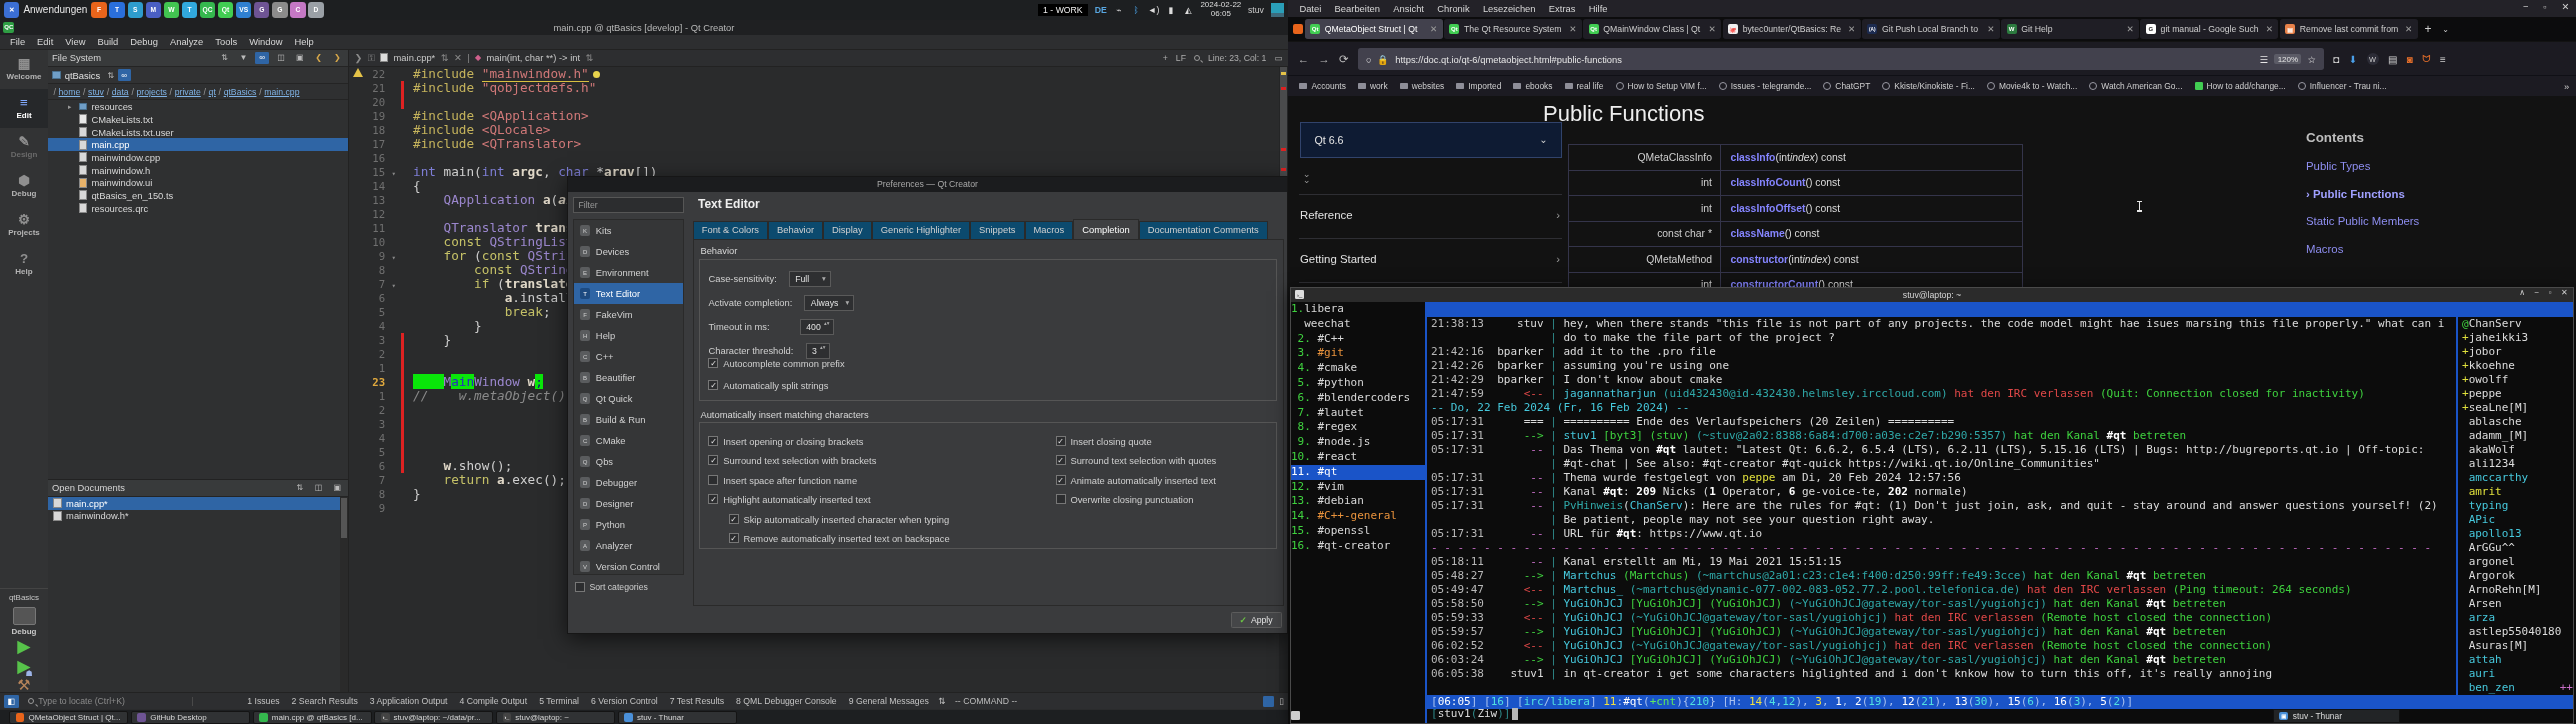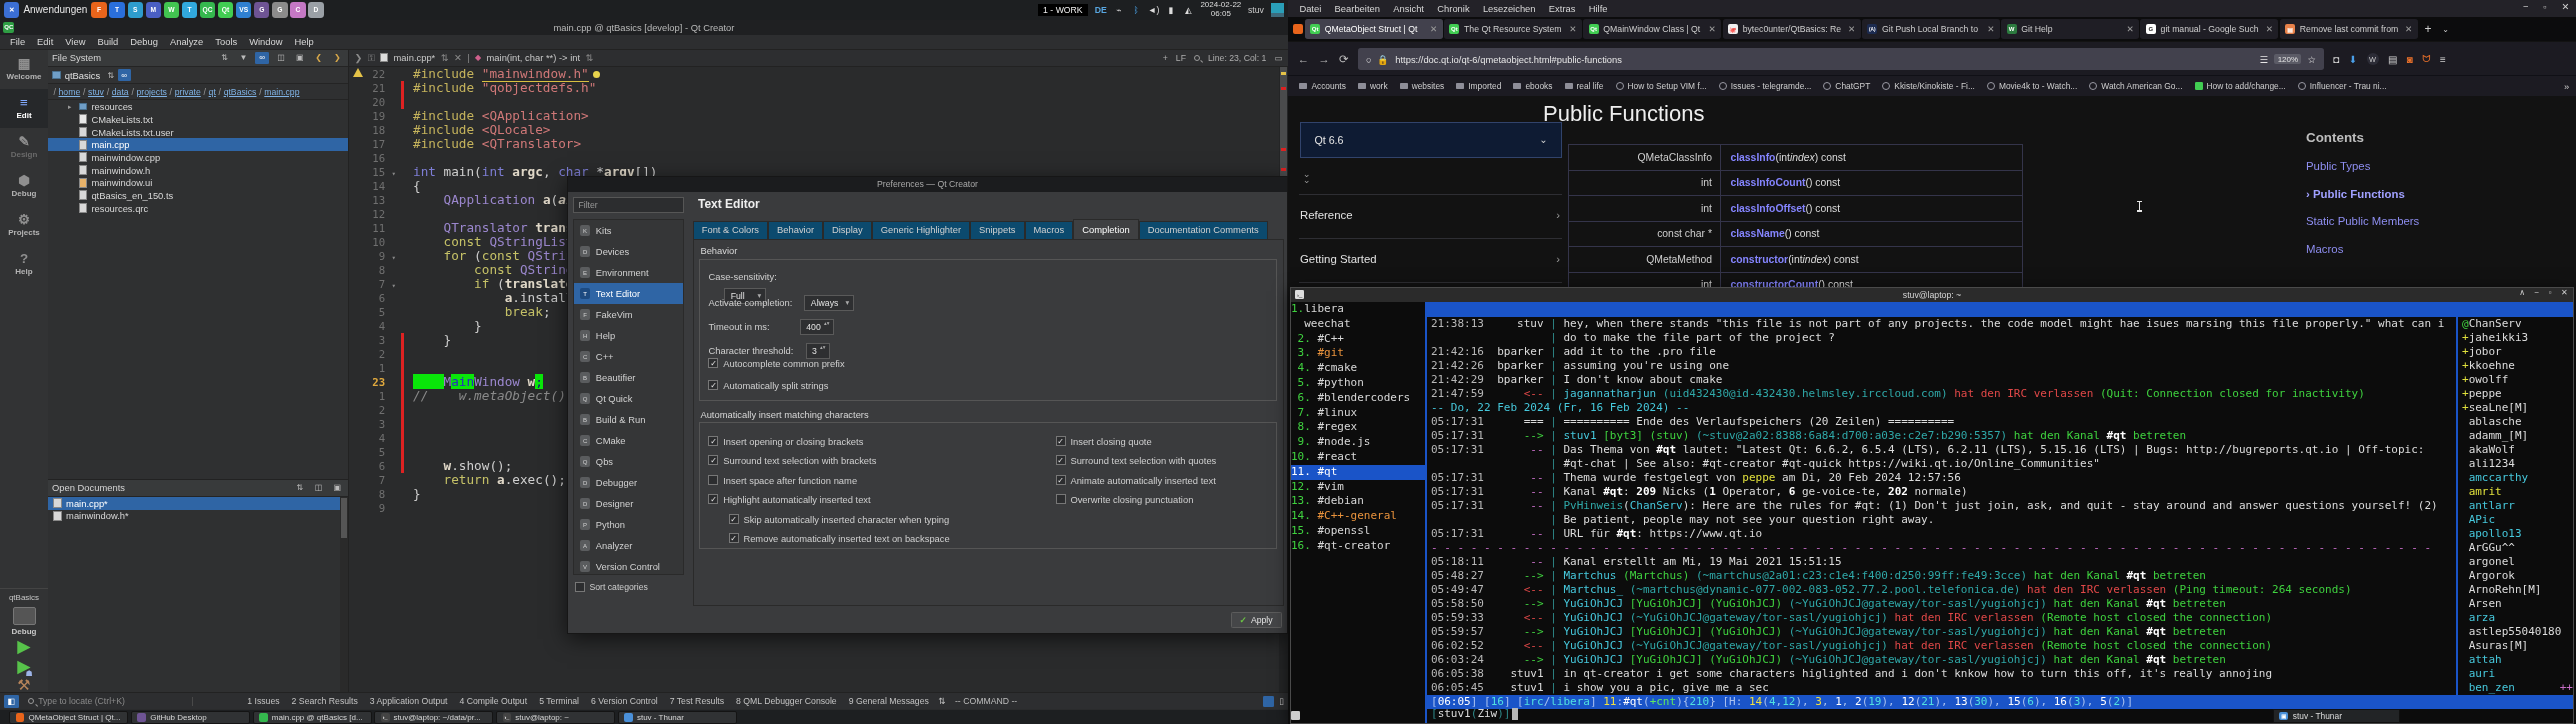--- a/index.html
+++ b/index.html
@@ -588,21 +588,21 @@
             <div class="ptab" data-interactable="true">Generic Highlighter</div>
             <div class="ptab" data-interactable="true">Snippets</div>
             <div class="ptab" data-interactable="true">Macros</div>
             <div class="ptab active" data-interactable="true">Completion</div>
             <div class="ptab" data-interactable="true">Documentation Comments</div>
           </div>
         <div id="tab-body" data-interactable="false">
           <div class="grp-label" style="top:5.4px" data-interactable="false">Behavior</div>
           <div class="grp-box" style="top:19px;height:142px" data-interactable="false"></div>
           <div id="fields">
-              <div class="fieldrow" data-interactable="false" style="left: 14.8px; top: 31px; flex-direction: column;">
+              <div class="fieldrow" data-interactable="false" style="left: 14.8px; top: 31px;">
                 <span data-interactable="false">Case-sensitivity:</span>
                 <span class="combo" data-interactable="true" style="margin-left: 5.4px;">Full</span>
               </div>
               <div class="fieldrow" data-interactable="false" style="left: 14.8px; top: 55px;">
                 <span data-interactable="false">Activate completion:</span>
                 <span class="combo" data-interactable="true" style="margin-left: 5.4px;">Always</span>
               </div>
               <div class="fieldrow" data-interactable="false" style="left: 14.8px; top: 79px;">
                 <span data-interactable="false">Timeout in ms:</span>
                 <span class="spin" data-interactable="true" style="margin-left: 23.6px;">400</span>
@@ -911,21 +911,21 @@
       </div>
       <div id="wc" data-interactable="true">
         <div id="buflist" data-interactable="false">
             <div class="buf " data-interactable="true"><span class="bnum" data-interactable="false">1.</span><span data-interactable="false">libera</span></div>
             <div class="buf " data-interactable="true"><span class="bnum" data-interactable="false"></span><span data-interactable="false">  weechat</span></div>
             <div class="buf " data-interactable="true"><span class="bnum" data-interactable="false"> 2. </span><span data-interactable="false">#C++</span></div>
             <div class="buf act" data-interactable="true"><span class="bnum" data-interactable="false"> 3. </span><span data-interactable="false">#git</span></div>
             <div class="buf " data-interactable="true"><span class="bnum" data-interactable="false"> 4. </span><span data-interactable="false">#cmake</span></div>
             <div class="buf " data-interactable="true"><span class="bnum" data-interactable="false"> 5. </span><span data-interactable="false">#python</span></div>
             <div class="buf " data-interactable="true"><span class="bnum" data-interactable="false"> 6. </span><span data-interactable="false">#blendercoders</span></div>
-            <div class="buf " data-interactable="true"><span class="bnum" data-interactable="false"> 7. </span><span data-interactable="false">#linux</span></div>
+            <div class="buf " data-interactable="true"><span class="bnum" data-interactable="false"> 7. </span><span data-interactable="false">#lautet</span></div>
             <div class="buf " data-interactable="true"><span class="bnum" data-interactable="false"> 8. </span><span data-interactable="false">#regex</span></div>
             <div class="buf " data-interactable="true"><span class="bnum" data-interactable="false"> 9. </span><span data-interactable="false">#node.js</span></div>
             <div class="buf " data-interactable="true"><span class="bnum" data-interactable="false">10. </span><span data-interactable="false">#react</span></div>
             <div class="buf sel" data-interactable="true"><span class="bnum" data-interactable="false">11. </span><span data-interactable="false">#qt</span></div>
             <div class="buf " data-interactable="true"><span class="bnum" data-interactable="false">12. </span><span data-interactable="false">#vim</span></div>
             <div class="buf " data-interactable="true"><span class="bnum" data-interactable="false">13. </span><span data-interactable="false">#debian</span></div>
             <div class="buf act" data-interactable="true"><span class="bnum" data-interactable="false">14. </span><span data-interactable="false">#C++-general</span></div>
             <div class="buf " data-interactable="true"><span class="bnum" data-interactable="false">15. </span><span data-interactable="false">#openssl</span></div>
             <div class="buf " data-interactable="true"><span class="bnum" data-interactable="false">16. </span><span data-interactable="false">#qt-creator</span></div>
           </div>
@@ -953,38 +953,37 @@
             <div class="msg" data-interactable="false"><span class="m" data-interactable="false">- - - - - - - - - - - - - - - - - - - - - - - - - - - - - - - - - - - - - - - - - - - - - - - - - - - - - - - - - - - - - - - - - - - - - - - - - - - - </span></div>
             <div class="msg" data-interactable="false"><span class="t" data-interactable="false">05:18:11</span><span class="m" data-interactable="false">       --</span><span class="sepl" data-interactable="false"> | </span><span class="w" data-interactable="false">Kanal erstellt am Mi, 19 Mai 2021 15:51:15</span></div>
             <div class="msg" data-interactable="false"><span class="t" data-interactable="false">05:48:27</span><span class="g" data-interactable="false">      --&gt;</span><span class="sepl" data-interactable="false"> | </span><span class="c" data-interactable="false">Martchus</span><span class="g" data-interactable="false"> (Martchus)</span><span class="teal" data-interactable="false"> (~martchus@2a01:c23:c1e4:f400:d250:99ff:fe49:3cce)</span><span class="g" data-interactable="false"> hat den Kanal </span><span class="wb" data-interactable="false">#qt</span><span class="g" data-interactable="false"> betreten</span></div>
             <div class="msg" data-interactable="false"><span class="t" data-interactable="false">05:49:47</span><span class="r" data-interactable="false">      &lt;--</span><span class="sepl" data-interactable="false"> | </span><span class="c" data-interactable="false">Martchus_</span><span class="teal" data-interactable="false"> (~martchus@dynamic-077-002-083-052.77.2.pool.telefonica.de)</span><span class="r" data-interactable="false"> hat den IRC verlassen</span><span class="g" data-interactable="false"> (Ping timeout: 264 seconds)</span></div>
             <div class="msg" data-interactable="false"><span class="t" data-interactable="false">05:58:50</span><span class="g" data-interactable="false">      --&gt;</span><span class="sepl" data-interactable="false"> | </span><span class="c" data-interactable="false">YuGiOhJCJ</span><span class="g" data-interactable="false"> [YuGiOhJCJ] (YuGiOhJCJ)</span><span class="teal" data-interactable="false"> (~YuGiOhJCJ@gateway/tor-sasl/yugiohjcj)</span><span class="g" data-interactable="false"> hat den Kanal </span><span class="wb" data-interactable="false">#qt</span><span class="g" data-interactable="false"> betreten</span></div>
             <div class="msg" data-interactable="false"><span class="t" data-interactable="false">05:59:33</span><span class="r" data-interactable="false">      &lt;--</span><span class="sepl" data-interactable="false"> | </span><span class="c" data-interactable="false">YuGiOhJCJ</span><span class="teal" data-interactable="false"> (~YuGiOhJCJ@gateway/tor-sasl/yugiohjcj)</span><span class="r" data-interactable="false"> hat den IRC verlassen</span><span class="g" data-interactable="false"> (Remote host closed the connection)</span></div>
             <div class="msg" data-interactable="false"><span class="t" data-interactable="false">05:59:57</span><span class="g" data-interactable="false">      --&gt;</span><span class="sepl" data-interactable="false"> | </span><span class="c" data-interactable="false">YuGiOhJCJ</span><span class="g" data-interactable="false"> [YuGiOhJCJ] (YuGiOhJCJ)</span><span class="teal" data-interactable="false"> (~YuGiOhJCJ@gateway/tor-sasl/yugiohjcj)</span><span class="g" data-interactable="false"> hat den Kanal </span><span class="wb" data-interactable="false">#qt</span><span class="g" data-interactable="false"> betreten</span></div>
             <div class="msg" data-interactable="false"><span class="t" data-interactable="false">06:02:52</span><span class="r" data-interactable="false">      &lt;--</span><span class="sepl" data-interactable="false"> | </span><span class="c" data-interactable="false">YuGiOhJCJ</span><span class="teal" data-interactable="false"> (~YuGiOhJCJ@gateway/tor-sasl/yugiohjcj)</span><span class="r" data-interactable="false"> hat den IRC verlassen</span><span class="g" data-interactable="false"> (Remote host closed the connection)</span></div>
             <div class="msg" data-interactable="false"><span class="t" data-interactable="false">06:03:24</span><span class="g" data-interactable="false">      --&gt;</span><span class="sepl" data-interactable="false"> | </span><span class="c" data-interactable="false">YuGiOhJCJ</span><span class="g" data-interactable="false"> [YuGiOhJCJ] (YuGiOhJCJ)</span><span class="teal" data-interactable="false"> (~YuGiOhJCJ@gateway/tor-sasl/yugiohjcj)</span><span class="g" data-interactable="false"> hat den Kanal </span><span class="wb" data-interactable="false">#qt</span><span class="g" data-interactable="false"> betreten</span></div>
             <div class="msg" data-interactable="false"><span class="t" data-interactable="false">06:05:38</span><span class="w" data-interactable="false">    stuv1</span><span class="sepl" data-interactable="false"> | </span><span class="w" data-interactable="false">in qt-creator i get some characters higlighted and i don't knkow how to turn this off, it's really annojing</span></div>
-            <div class="msg" data-interactable="false"><span class="t" data-interactable="false">06:05:45</span><span class="w" data-interactable="false">    stuv1</span><span class="sepl" data-interactable="false"> | </span><span class="w" data-interactable="false">i show you a pic, give me a sec</span></div>
           </div>
         <div id="wc-sep2" data-interactable="false"></div>
         <div id="nicklist" data-interactable="false">
             <div class="nick" data-interactable="true"><span class="np-op" data-interactable="false">@</span><span class="nc-w" data-interactable="false">ChanServ</span></div>
             <div class="nick" data-interactable="true"><span class="np-v" data-interactable="false">+</span><span class="nc-w" data-interactable="false">jaheikki3</span></div>
             <div class="nick" data-interactable="true"><span class="np-v" data-interactable="false">+</span><span class="nc-w" data-interactable="false">jobor</span></div>
             <div class="nick" data-interactable="true"><span class="np-v" data-interactable="false">+</span><span class="nc-w" data-interactable="false">kkoehne</span></div>
             <div class="nick" data-interactable="true"><span class="np-v" data-interactable="false">+</span><span class="nc-w" data-interactable="false">owolff</span></div>
             <div class="nick" data-interactable="true"><span class="np-v" data-interactable="false">+</span><span class="nc-w" data-interactable="false">peppe</span></div>
             <div class="nick" data-interactable="true"><span class="np-v" data-interactable="false">+</span><span class="nc-w" data-interactable="false">seaLne[M]</span></div>
             <div class="nick" data-interactable="true"><span data-interactable="false"> </span><span class="nc-w" data-interactable="false">ablasche</span></div>
             <div class="nick" data-interactable="true"><span data-interactable="false"> </span><span class="nc-w" data-interactable="false">adamm_[M]</span></div>
             <div class="nick" data-interactable="true"><span data-interactable="false"> </span><span class="nc-w" data-interactable="false">akaWolf</span></div>
             <div class="nick" data-interactable="true"><span data-interactable="false"> </span><span class="nc-w" data-interactable="false">ali1234</span></div>
             <div class="nick" data-interactable="true"><span data-interactable="false"> </span><span class="nc-c" data-interactable="false">amccarthy</span></div>
             <div class="nick" data-interactable="true"><span data-interactable="false"> </span><span class="nc-y" data-interactable="false">amrit</span></div>
-            <div class="nick" data-interactable="true"><span data-interactable="false"> </span><span class="nc-c" data-interactable="false">antlarr</span></div>
+            <div class="nick" data-interactable="true"><span data-interactable="false"> </span><span class="nc-c" data-interactable="false">typing</span></div>
             <div class="nick" data-interactable="true"><span data-interactable="false"> </span><span class="nc-c" data-interactable="false">APic</span></div>
             <div class="nick" data-interactable="true"><span data-interactable="false"> </span><span class="nc-c" data-interactable="false">apollo13</span></div>
             <div class="nick" data-interactable="true"><span data-interactable="false"> </span><span class="nc-w" data-interactable="false">ArGGu^^</span></div>
             <div class="nick" data-interactable="true"><span data-interactable="false"> </span><span class="nc-w" data-interactable="false">argonel</span></div>
             <div class="nick" data-interactable="true"><span data-interactable="false"> </span><span class="nc-w" data-interactable="false">Argorok</span></div>
             <div class="nick" data-interactable="true"><span data-interactable="false"> </span><span class="nc-w" data-interactable="false">ArnoRehn[M]</span></div>
             <div class="nick" data-interactable="true"><span data-interactable="false"> </span><span class="nc-w" data-interactable="false">Arsen</span></div>
             <div class="nick" data-interactable="true"><span data-interactable="false"> </span><span class="nc-c" data-interactable="false">arza</span></div>
             <div class="nick" data-interactable="true"><span data-interactable="false"> </span><span class="nc-w" data-interactable="false">astlep55040180</span></div>
             <div class="nick" data-interactable="true"><span data-interactable="false"> </span><span class="nc-w" data-interactable="false">Asuras[M]</span></div>

